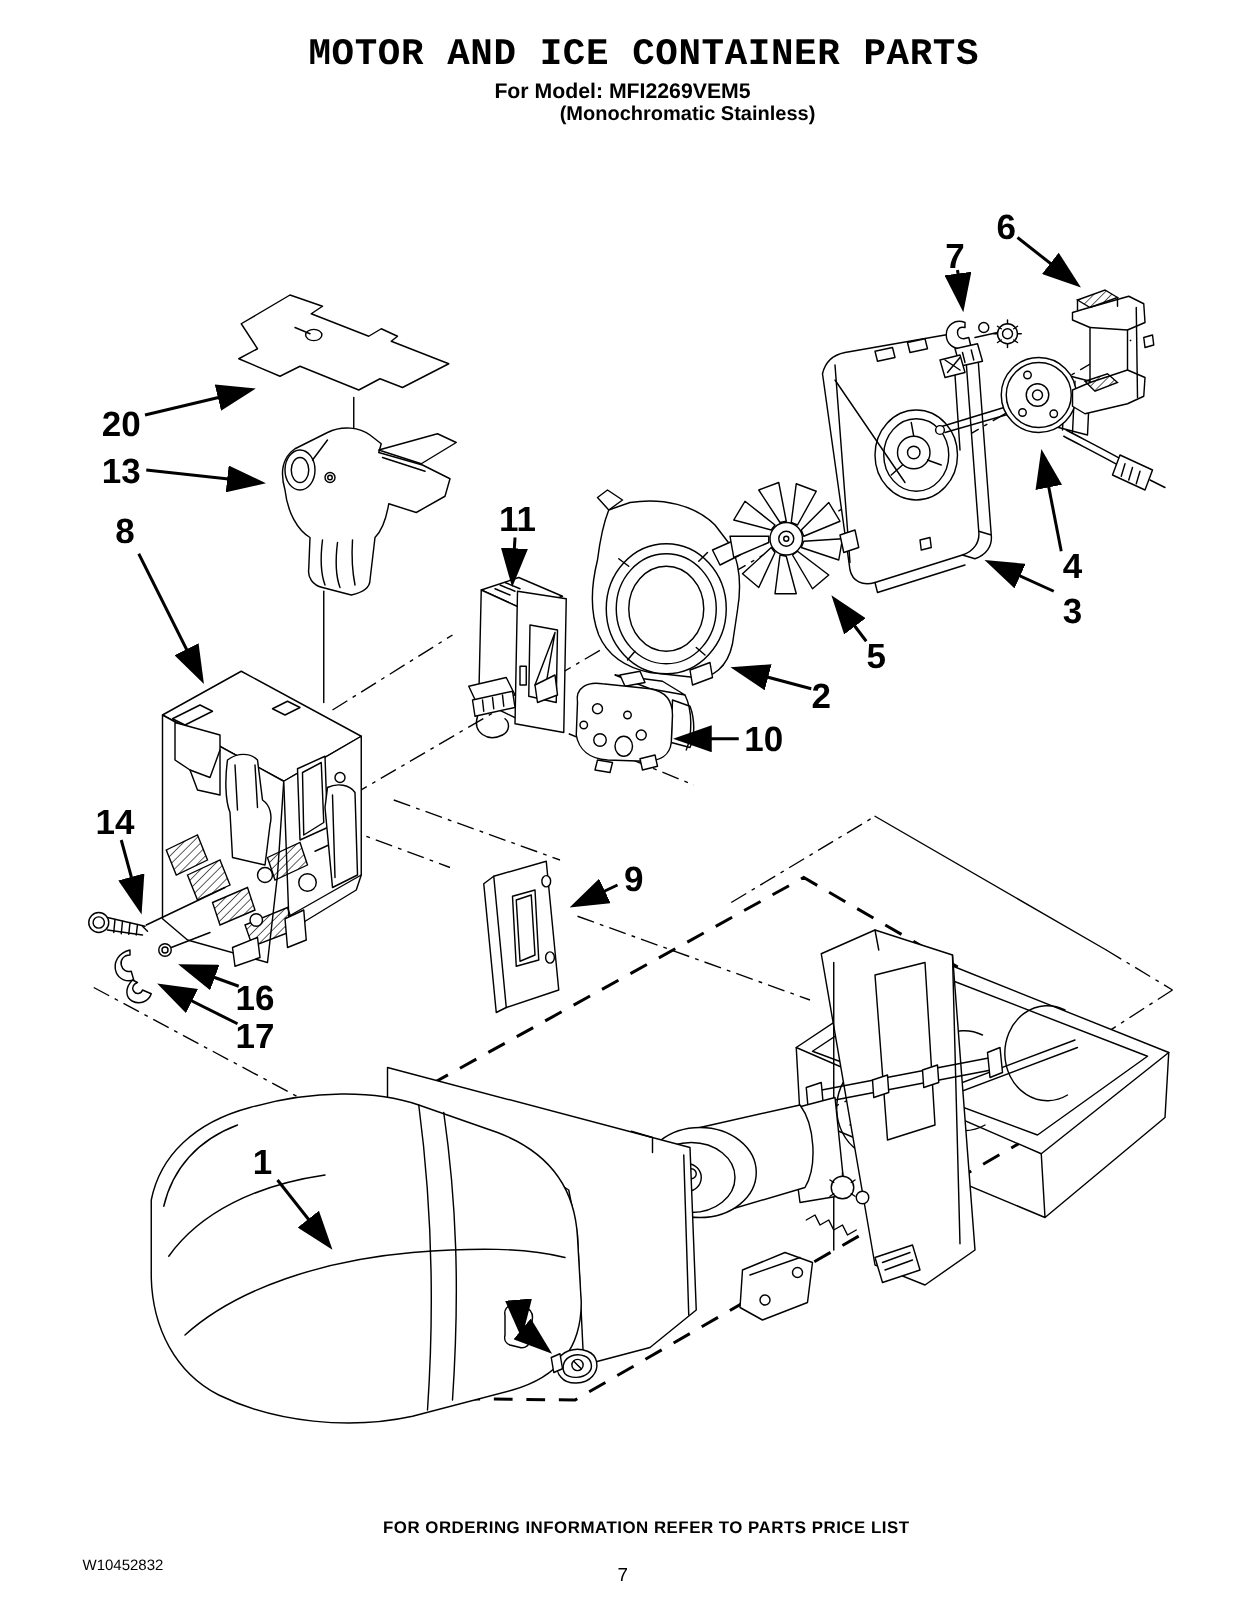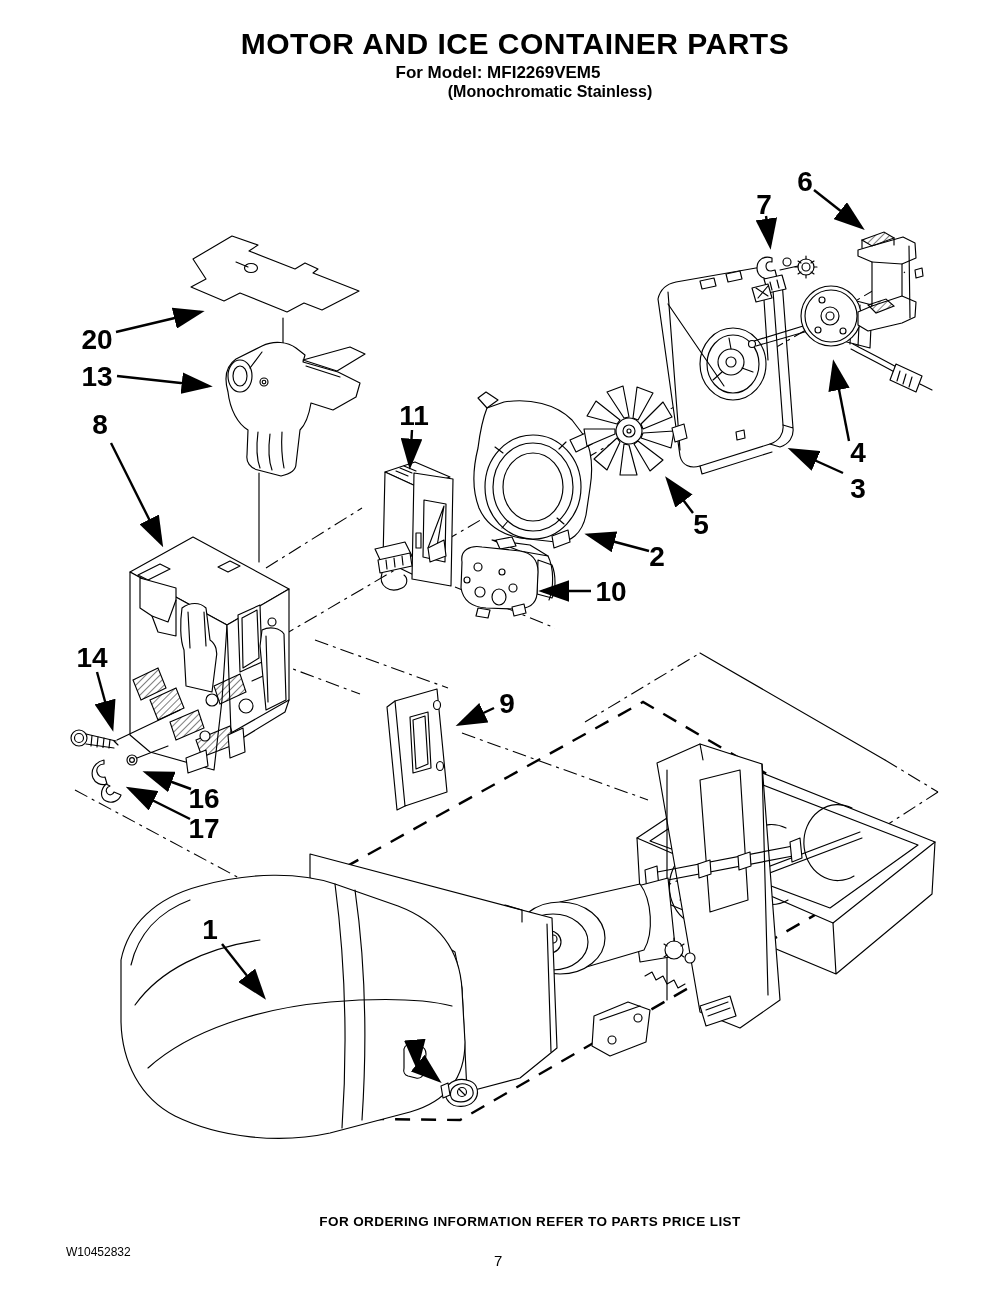--- a/index.html
+++ b/index.html
@@ -1,23 +1,23 @@
 <!DOCTYPE html>
 <html><head>
 <meta charset="utf-8">
 <style>
   html,body{margin:0;padding:0;background:#fff;}
   .page{position:relative;width:1000px;height:1294px;background:#ffffff;overflow:hidden;
         font-family:"Liberation Sans", sans-serif;color:#000;}
   .hdr{position:absolute;text-align:center;white-space:nowrap;transform:translateX(-50%);}
-  .title{top:27px;left:515px;font-size:30px;font-weight:bold;letter-spacing:.5px;}
+  .title{top:27px;left:515px;font-size:30px;font-weight:bold;letter-spacing:.5px;font-family:Liberation Mono, monospace;}
   .sub1{top:63px;left:498px;font-size:17px;font-weight:bold;}
   .sub2{top:83px;left:550px;font-size:16px;font-weight:bold;}
   .ftr-note{position:absolute;top:1214px;left:517px;transform:translateX(-50%);
-            font-size:13.5px;font-weight:bold;letter-spacing:.4px;white-space:nowrap;margin-left:13px;}
+            font-size:13.5px;font-weight:bold;letter-spacing:.4px;white-space:nowrap;}
   .doc-num{position:absolute;top:1245px;left:66px;font-size:12px;}
   .pg-num{position:absolute;top:1252px;left:494px;font-size:15px;}
   svg{position:absolute;top:0;left:0;}
   .ln{fill:none;stroke:#000;stroke-width:1.15;stroke-linecap:round;stroke-linejoin:round;}
   .sh{fill:#fff;stroke:#000;stroke-width:1.15;stroke-linejoin:round;}
   .hat{fill:url(#hat);stroke:#000;stroke-width:1.1;}
   .axis{fill:none;stroke:#000;stroke-width:1.1;stroke-dasharray:14 5 3 5;}
   .boxdash{fill:none;stroke:#000;stroke-width:2.4;stroke-dasharray:15 11;}
   .leader{fill:none;stroke:#000;stroke-width:2.4;}
   .callout{font-family:"Liberation Sans",sans-serif;font-size:28px;font-weight:bold;

